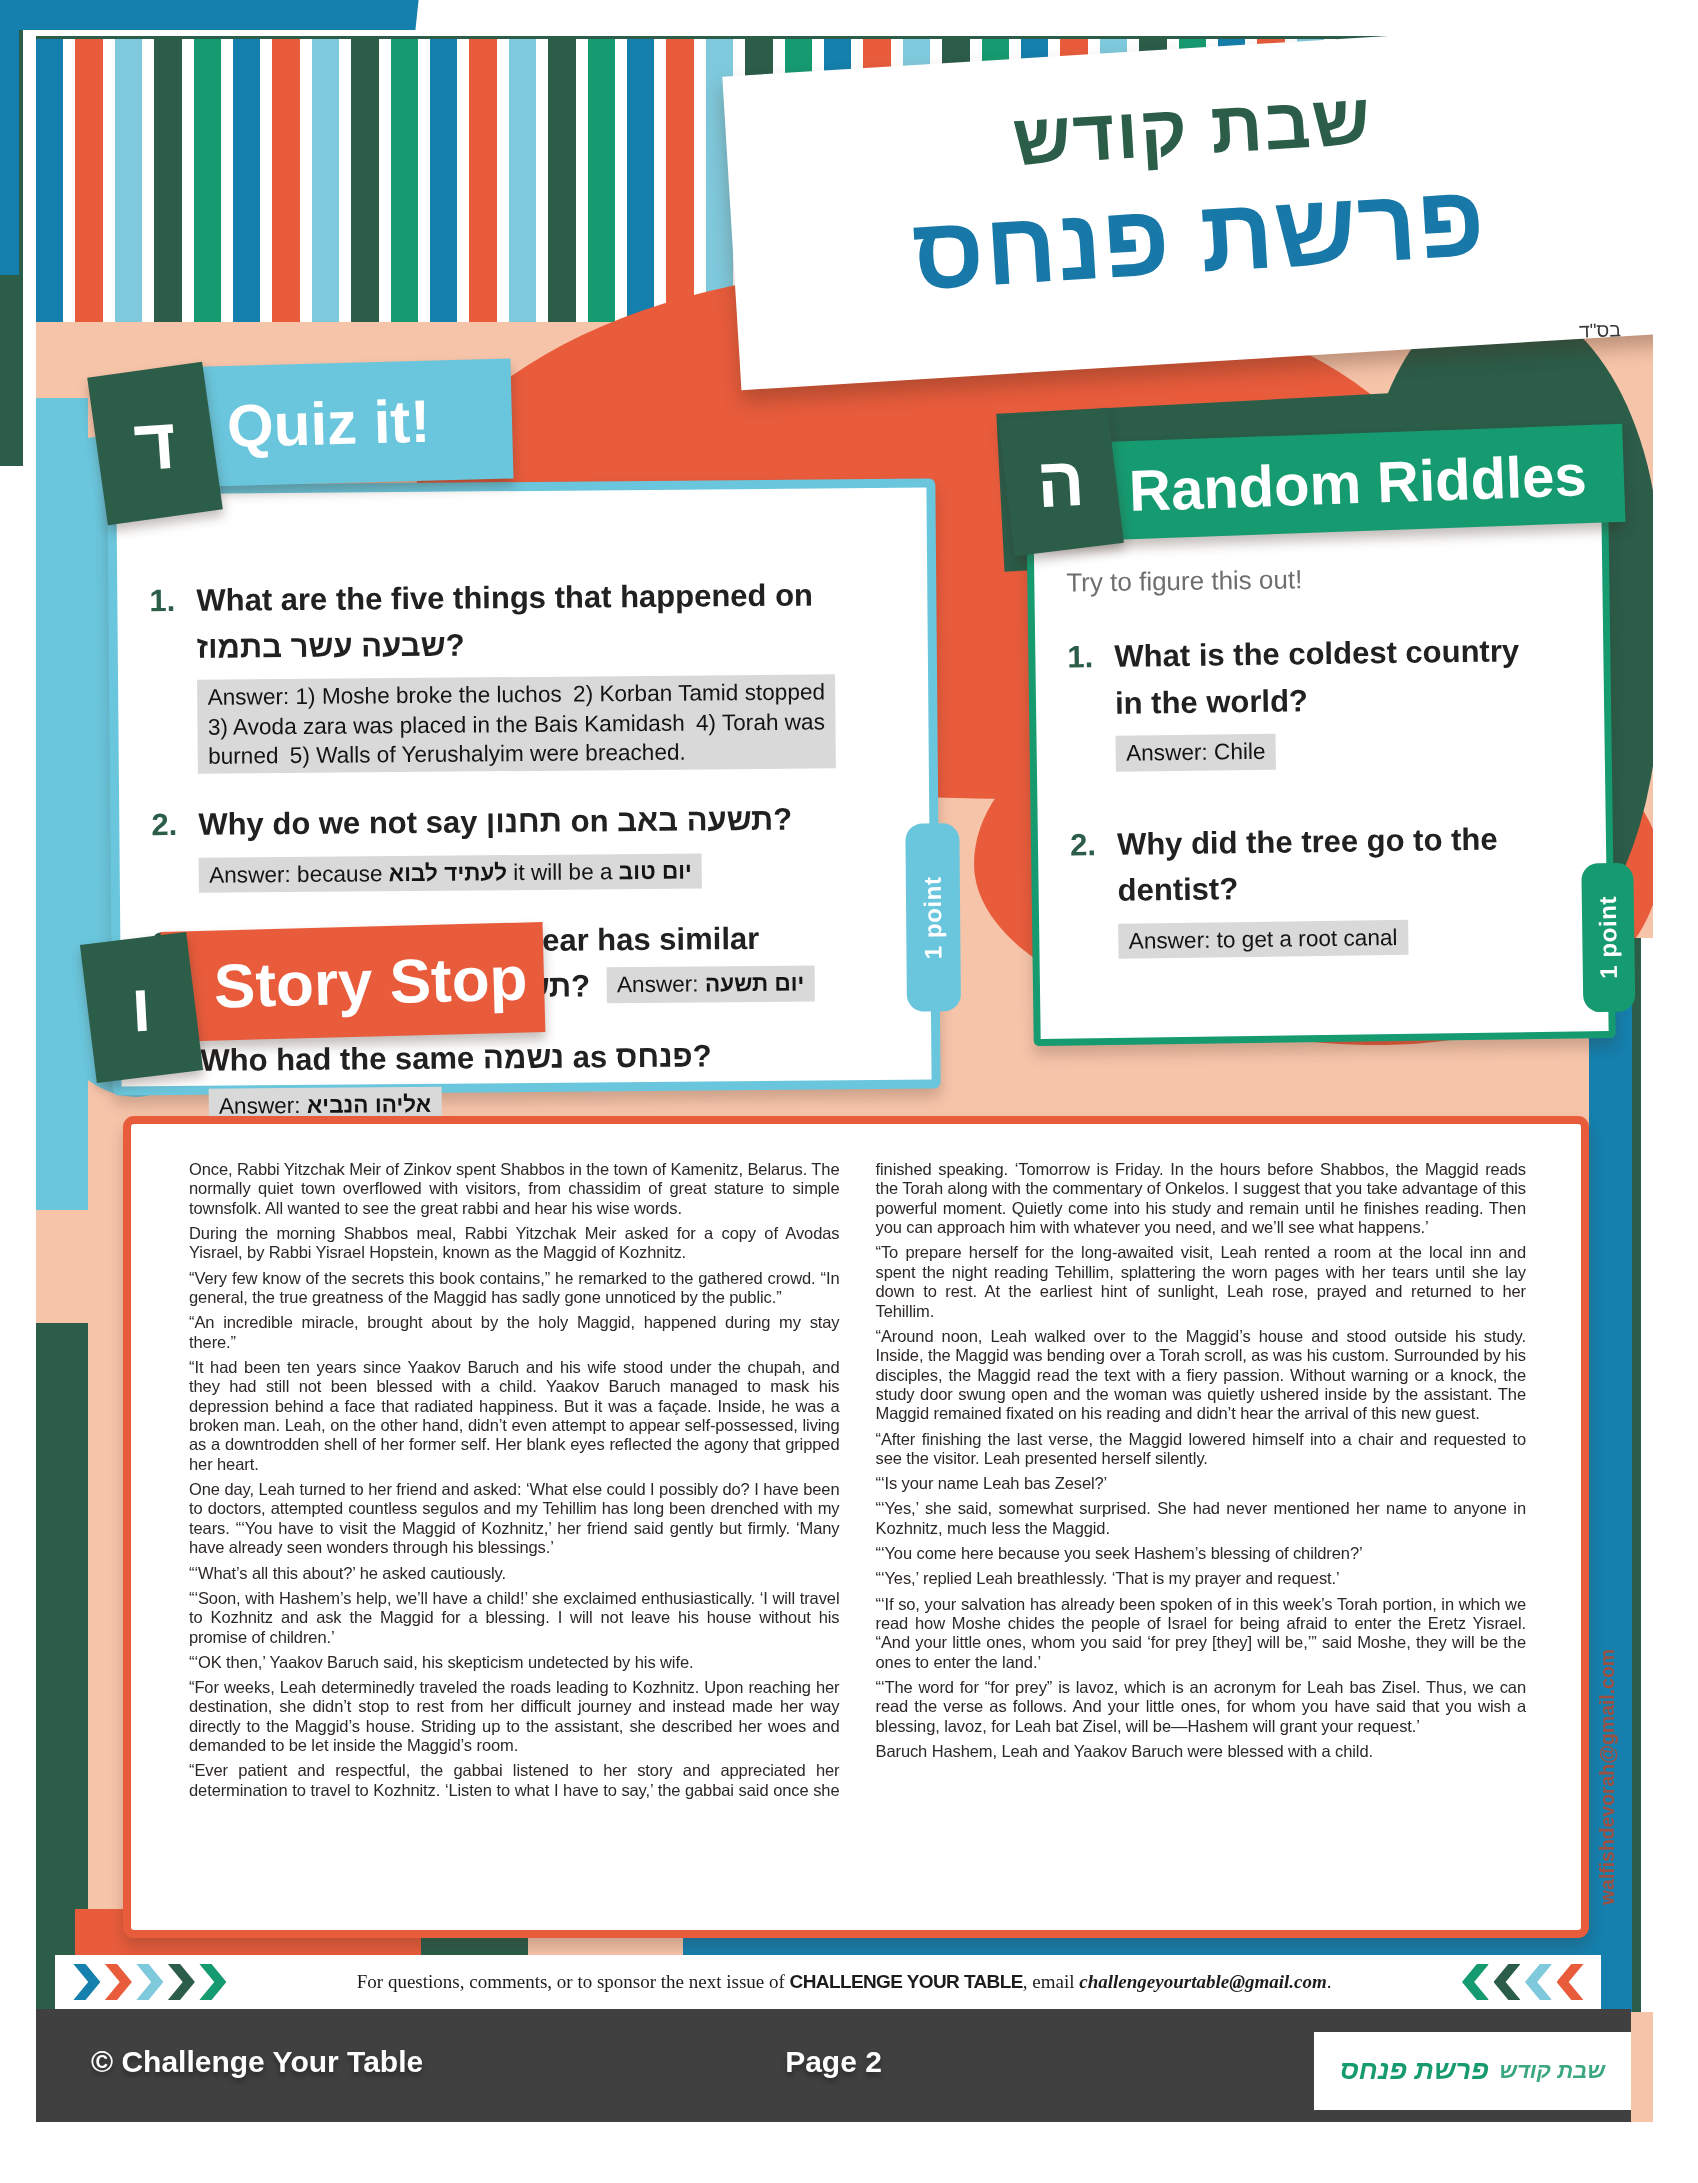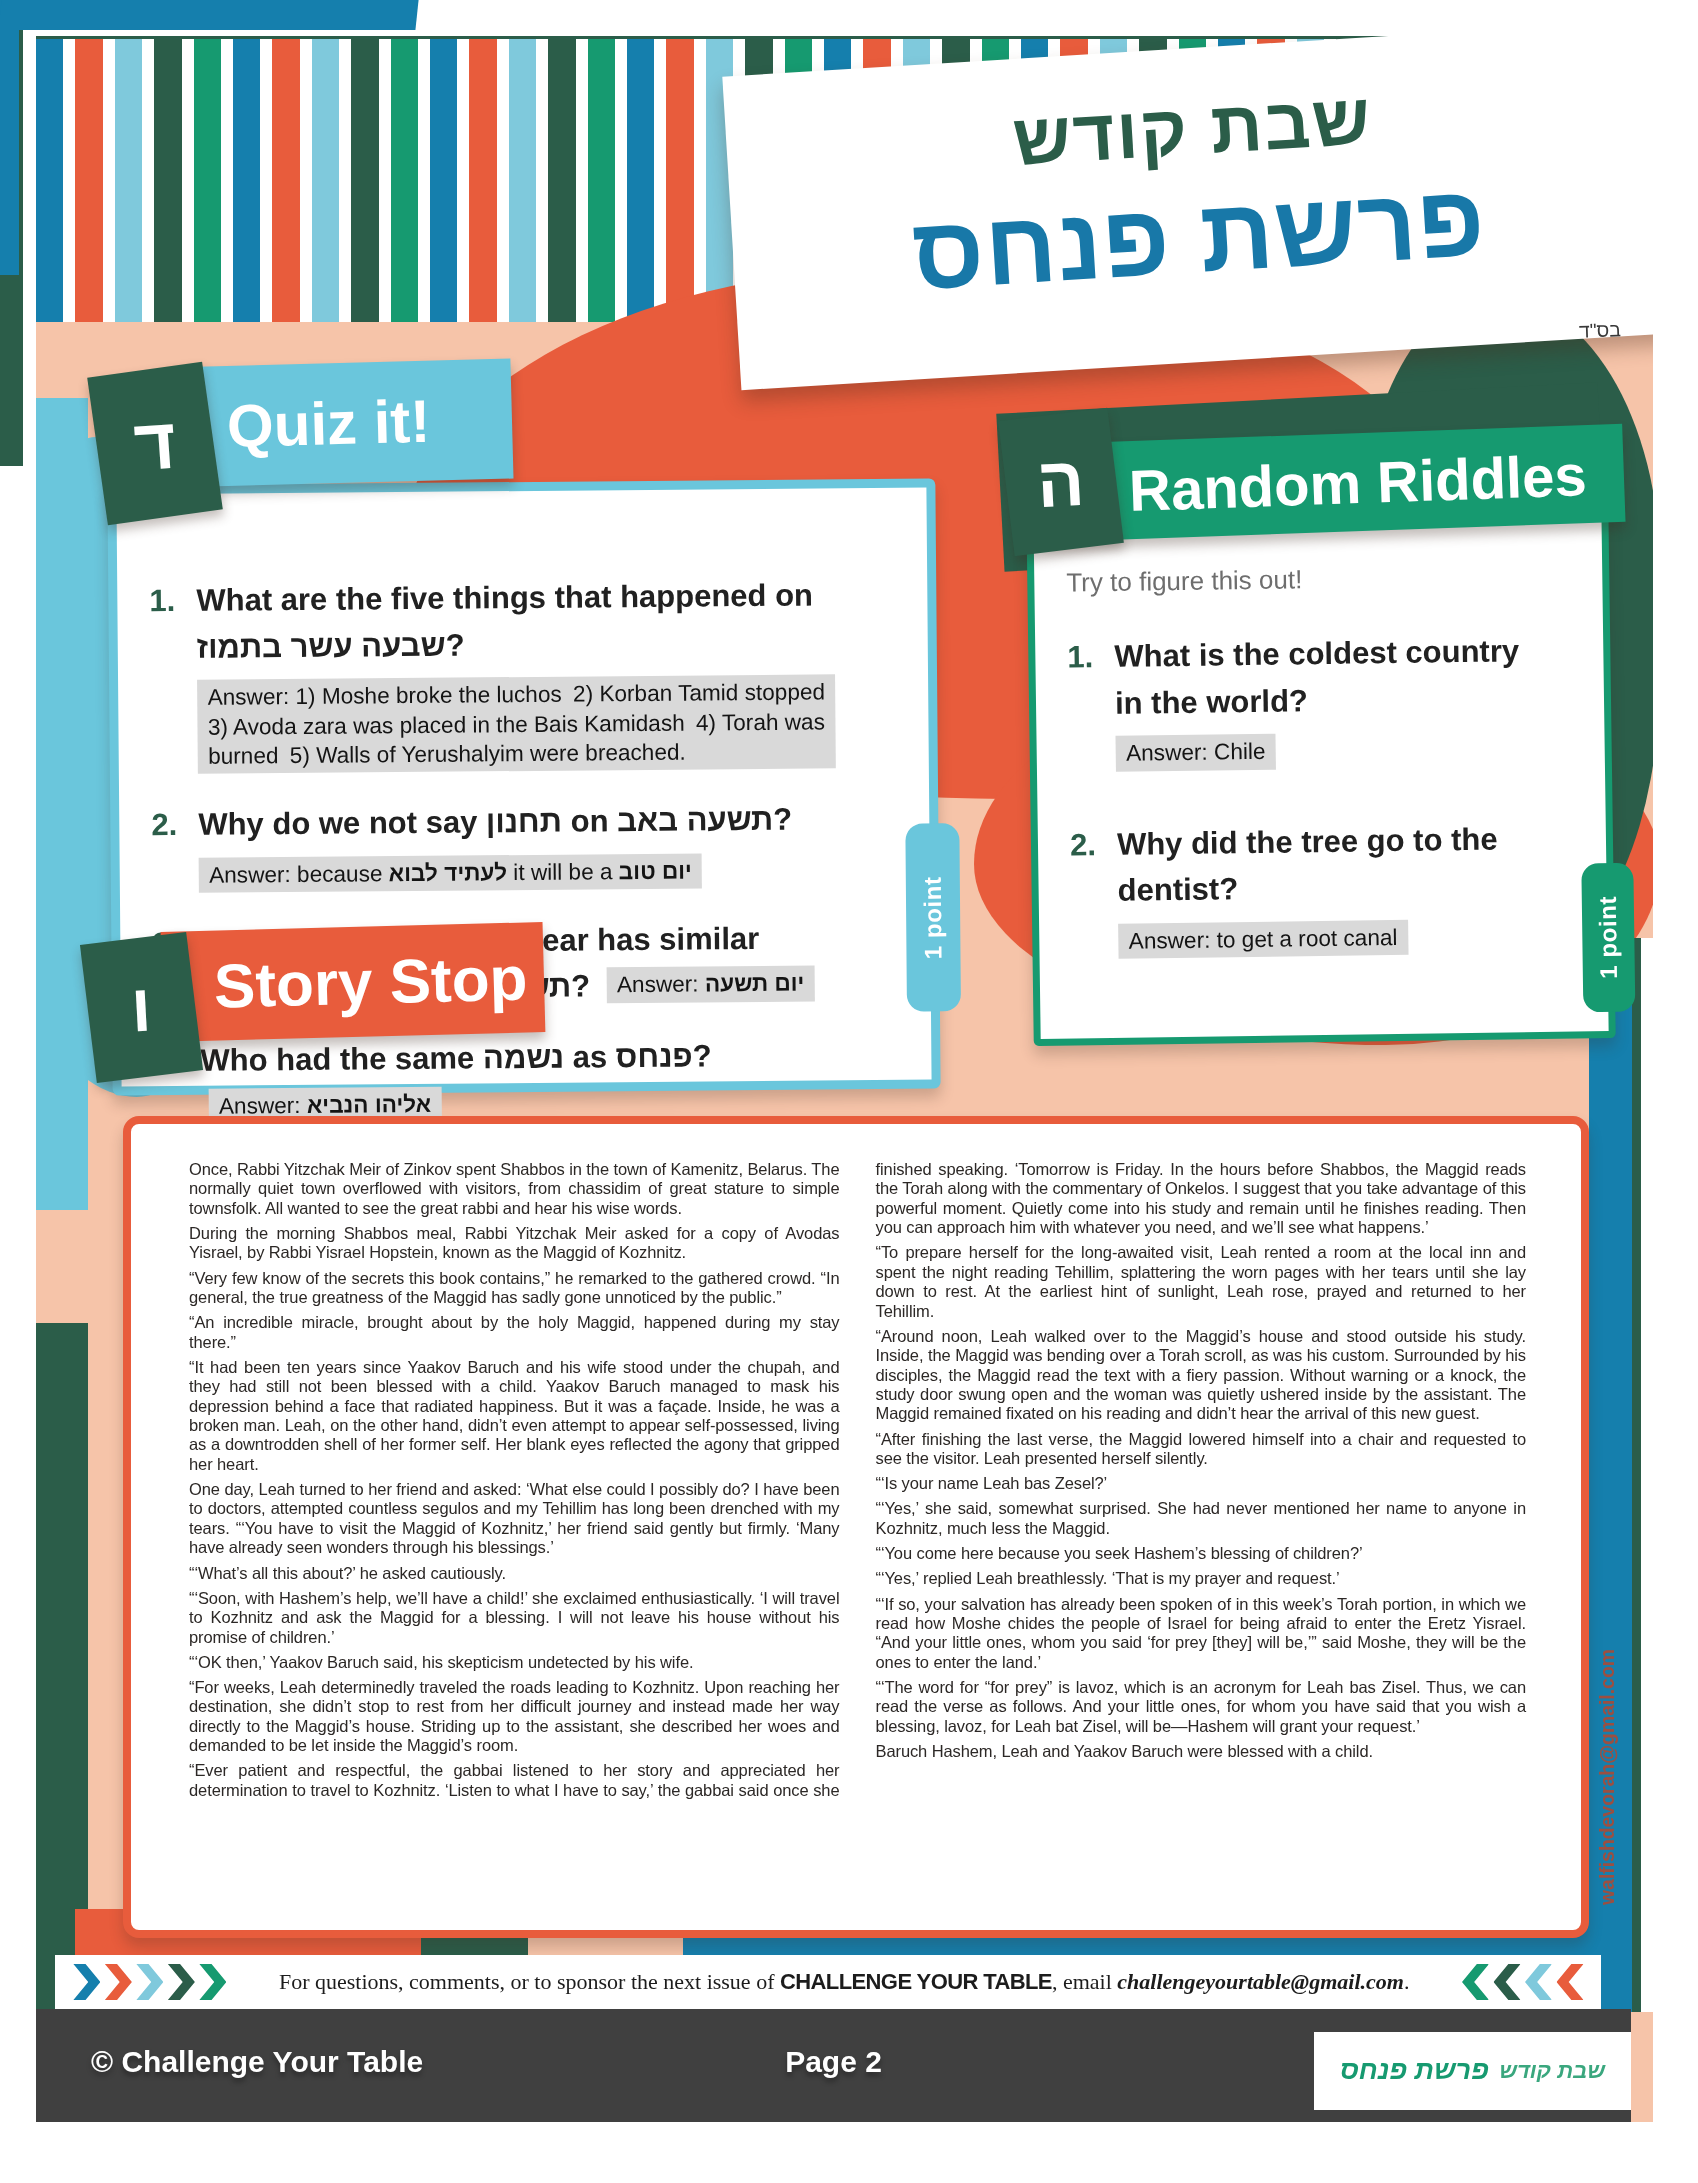--- a/index.html
+++ b/index.html
@@ -72,37 +72,37 @@
   .riddle-box{left:994px;top:466px;width:582px;height:540px;border:7.8px solid #169a70;border-radius:5.2px;
     transform:rotate(-0.8deg);padding:55px 29px 16px 32px;box-sizing:border-box;}
   .riddle-intro{font-size:26px;color:#6e6e6e;margin-bottom:36px;}
   .riddle-box .q{margin-bottom:47px;}
   .riddle-box .q-num,.riddle-box .q-body{font-size:31px;}
   .tab-riddle{right:-27px;top:358px;width:52px;height:149px;background:#169a70;}
   
   .sq-story{left:52px;top:902px;width:107px;height:139px;transform:rotate(-7deg);font-size:67px;z-index:6;}
   .hdr-story{left:126px;top:891px;width:382px;height:110px;background:#e85c3c;transform:rotate(-1.5deg);
     font-size:62px;padding-left:52px;z-index:5;box-sizing:border-box;}
-  .story-box{left:87px;top:1080px;width:1466px;height:822px;border:8.4px solid #e85c3c;border-radius:16px;
+  .story-box{left:87px;top:1080px;width:1466px;height:822px;border:8.4px solid #e85c3c;border-radius:11px;
     padding:36px 55px 22.6px 58px;box-sizing:border-box;overflow:hidden;}
   .story-cols{column-count:2;column-gap:36px;height:100%;}
   .story-cols p{margin:0 0 5.8px 0;font-size:16.5px;line-height:19.4px;letter-spacing:-0.1px;
     color:#2c2826;text-align:justify;}
   
   .side-email{left:1555px;top:1540px;height:401px;width:32px;display:flex;align-items:center;
     justify-content:center;z-index:5;}
   .side-email span{writing-mode:vertical-rl;transform:rotate(180deg);color:#9c4f41;font-weight:700;font-size:19.4px;}
   
   .foot-strip{left:19.4px;top:1919px;width:1546px;height:54px;background:#fff;display:flex;align-items:center;
     justify-content:space-between;padding:0 18px;box-sizing:border-box;z-index:7;}
   .chev-group{display:flex;gap:4.5px;flex:none;}
   .chev-group.flip{transform:scaleX(-1);}
   .chev{width:27px;height:36px;display:inline-block;
     clip-path:polygon(0 0,45% 0,100% 50%,45% 100%,0 100%,55% 50%);}
-  .foot-line{font-family:"Liberation Serif",serif;font-size:22px;color:#1c1c1c;white-space:nowrap;
+  .foot-line{font-family:"Liberation Serif",serif;font-size:19px;color:#1c1c1c;white-space:nowrap;
     margin:0 15.5px;}
   .foot-line .cyt{font-family:"Liberation Sans",sans-serif;font-weight:800;font-style:normal;letter-spacing:-0.6px;}
   .green-bar{left:0;top:1973px;width:1595px;height:113px;background:#404040;z-index:7;}
   .copyright{position:absolute;left:55px;top:36px;color:#fff;font-weight:700;font-size:30px;
     text-shadow:0 3.9px 5.2px rgba(0,0,0,.35);}
   .page-label{position:absolute;left:0;right:0;top:36px;text-align:center;color:#fff;font-weight:800;
     font-size:30px;text-shadow:0 3.9px 5.2px rgba(0,0,0,.35);}
   .heb-tag{position:absolute;right:0;top:22.6px;width:317px;height:78px;background:#fff;display:flex;
     align-items:center;justify-content:center;direction:rtl;font-style:italic;font-size:27px;}
   .heb-tag .tag-light{color:#3aa77e;font-weight:700;font-size:0.82em;margin-left:10.4px;}

